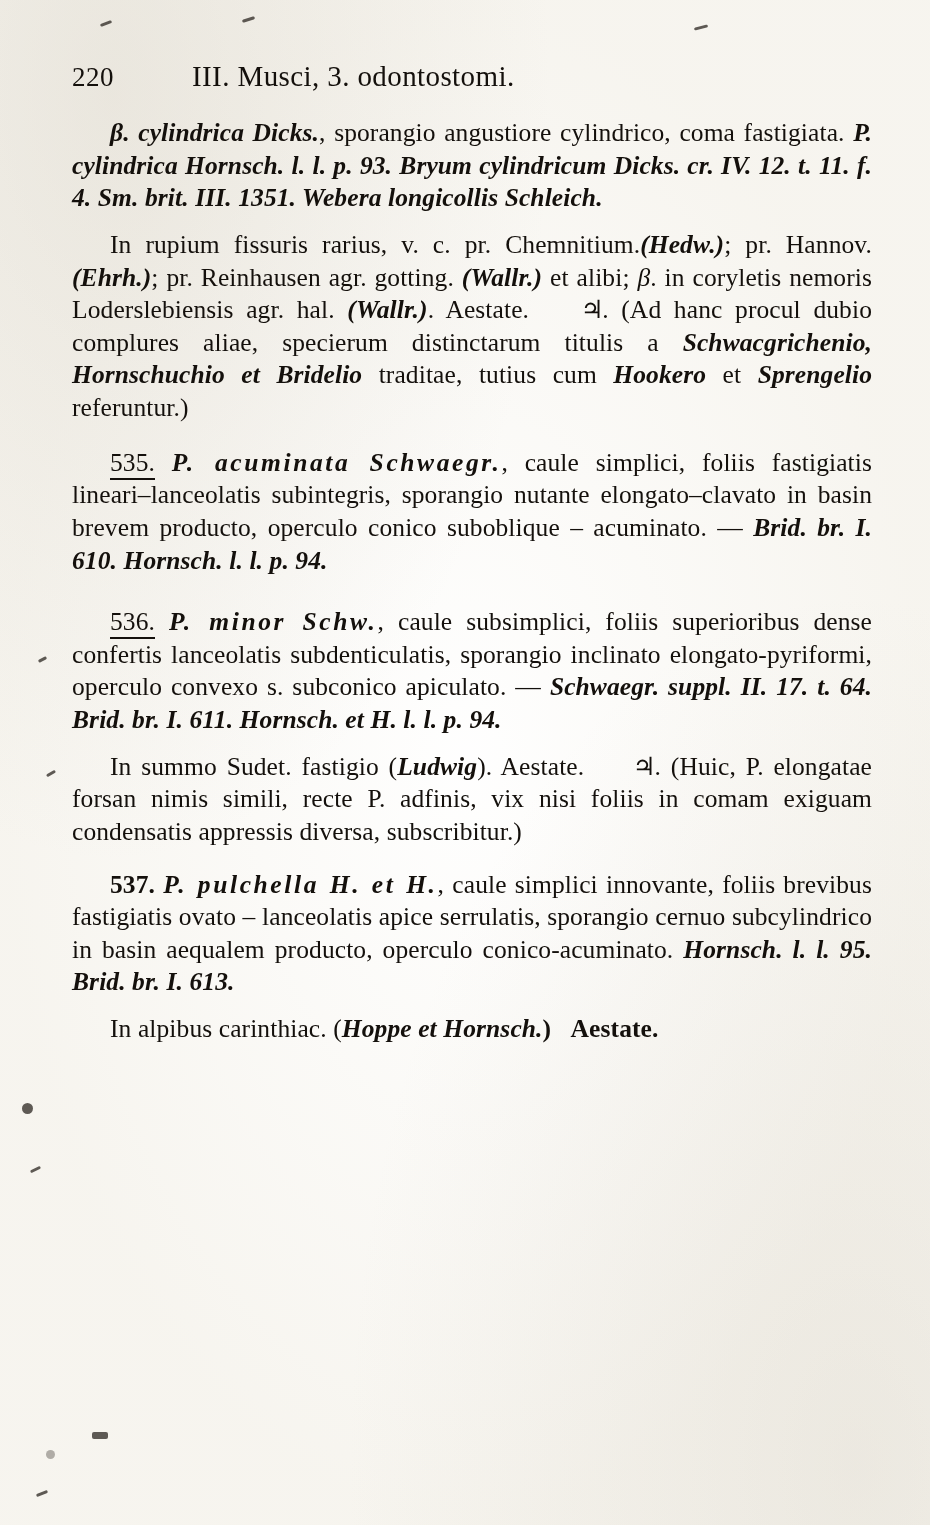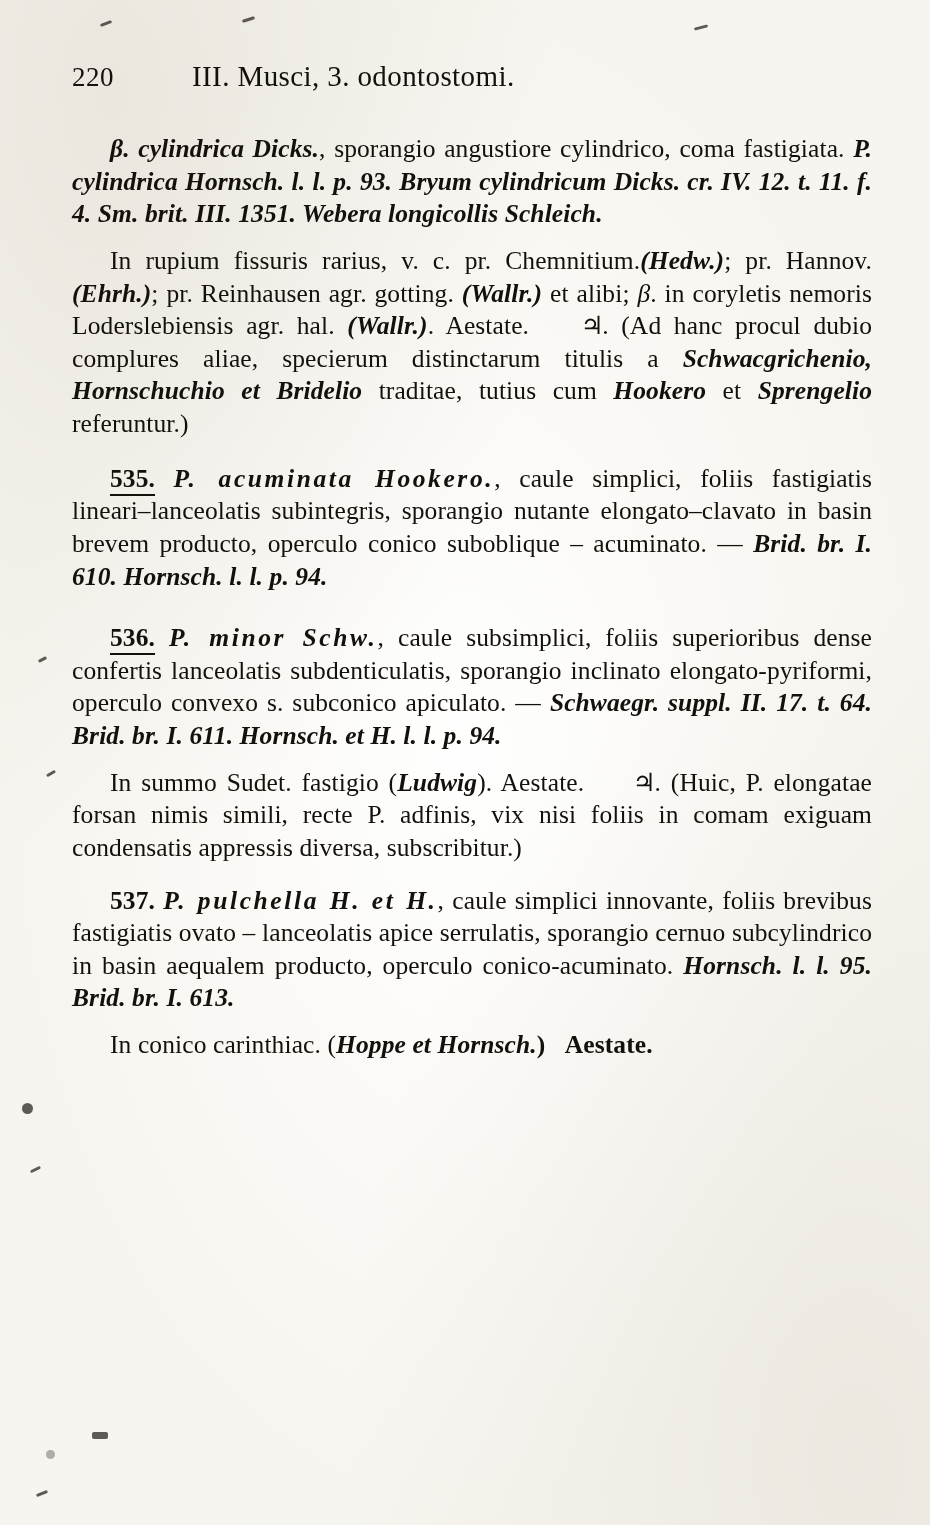--- a/index.html
+++ b/index.html
@@ -34,21 +34,21 @@
   }
   .content {
     position: absolute;
     left: 72px;
     top: 60px;
     width: 800px;
   }
   .header-row {
     display: flex;
     align-items: baseline;
-    margin-bottom: 40px;
+    margin-bottom: 24px;
   }
   .folio {
     font-size: 27px;
     letter-spacing: 0.5px;
     width: 120px;
     font-family: "Liberation Serif", serif;
   }
   .running-head {
     font-size: 29px;
     letter-spacing: 0.4px;
@@ -61,21 +61,21 @@
     text-justify: inter-word;
     letter-spacing: 0.1px;
   }
   p.para + p.para { margin-top: 14px; }
   .indent { text-indent: 38px; }
   .noindent { text-indent: 0; }
   i, .ital { font-style: italic; }
   b, .bold { font-weight: bold; }
   .bi { font-style: italic; font-weight: bold; }
   .num {
-    font-weight: bold;
+    font-weight: normal;
     border-bottom: 2px solid #14100c;
     padding-bottom: 1px;
   }
   .numplain { font-weight: bold; }
   .sp-name {
     font-style: italic;
     font-weight: bold;
     letter-spacing: 2.6px;
   }
   .perennial {
@@ -130,36 +130,36 @@
     <p class="para indent">
       <span class="bi">β. cylindrica Dicks.</span><span>, sporangio angustiore cylindrico, coma fastigiata. </span><span class="bi">P. cylindrica Hornsch. l. l. p. 93. Bryum cylindricum Dicks. cr. IV. 12. t. 11. f. 4. Sm. brit. III. 1351. Webera longicollis Schleich.</span>
     </p>
 
     <p class="para indent">
       <span>In rupium fissuris rarius, v. c. pr. Chemnitium.</span><span class="bi">(Hedw.)</span><span>; pr. Hannov. </span><span class="bi">(Ehrh.)</span><span>; pr. Reinhausen agr. gotting. </span><span class="bi">(Wallr.)</span><span> et alibi; </span><span class="ital">β</span><span>. in coryletis nemoris Loderslebiensis agr. hal. </span><span class="bi">(Wallr.)</span><span>. Aestate. </span><span class="perennial">♃</span><span>. (Ad hanc procul dubio complures aliae, specierum distinctarum titulis a </span><span class="bi">Schwacgrichenio, Hornschuchio et Bridelio</span><span> traditae, tutius cum </span><span class="bi">Hookero</span><span> et </span><span class="bi">Sprengelio</span><span> referuntur.)</span>
     </p>
 
     <p class="para indent" style="margin-top:22px">
       <span class="num">535.</span>
-      <span class="sp-name">P. acuminata Hookero.</span><span>, caule simplici, foliis fastigiatis lineari–lanceolatis subintegris, sporangio nutante elongato–clavato in basin brevem producto, operculo conico suboblique – acuminato. — </span><span class="bi">Brid. br. I. 610. Hornsch. l. l. p. 94.</span>
+      <span class="sp-name">P. acuminata Schwaegr.</span><span>, caule simplici, foliis fastigiatis lineari–lanceolatis subintegris, sporangio nutante elongato–clavato in basin brevem producto, operculo conico suboblique – acuminato. — </span><span class="bi">Brid. br. I. 610. Hornsch. l. l. p. 94.</span>
     </p>
 
 
     <p class="para indent" style="margin-top:29px">
       <span class="num">536.</span>
       <span class="sp-name">P. minor Schw.</span><span>, caule subsimplici, foliis superioribus dense confertis lanceolatis subdenticulatis, sporangio inclinato elongato-pyriformi, operculo convexo s. subconico apiculato. — </span><span class="bi">Schwaegr. suppl. II. 17. t. 64. Brid. br. I. 611. Hornsch. et H. l. l. p. 94.</span>
     </p>
 
     <p class="para indent">
       <span>In summo Sudet. fastigio (</span><span class="bi">Ludwig</span><span>). Aestate. </span><span class="perennial">♃</span><span>. (Huic, P. elongatae forsan nimis simili, recte P. adfinis, vix nisi foliis in comam exiguam condensatis appressis diversa, subscribitur.)</span>
     </p>
 
     <p class="para indent" style="margin-top:20px">
       <span class="numplain">537.</span>
       <span class="sp-name">P. pulchella H. et H.</span><span>, caule simplici innovante, foliis brevibus fastigiatis ovato – lanceolatis apice serrulatis, sporangio cernuo subcylindrico in basin aequalem producto, operculo conico-acuminato. </span><span class="bi">Hornsch. l. l. 95. Brid. br. I. 613.</span>
     </p>
 
     <p class="para indent">
-      <span>In conico carinthiac. (</span><span class="bi">Hoppe et Hornsch.</span><span class="bold">)</span>&nbsp;&nbsp;&nbsp;<span class="bold">Aestate.</span>
+      <span>In alpibus carinthiac. (</span><span class="bi">Hoppe et Hornsch.</span><span class="bold">)</span>&nbsp;&nbsp;&nbsp;<span class="bold">Aestate.</span>
     </p>
 
   </div>
 </div>
 
 </body></html>

